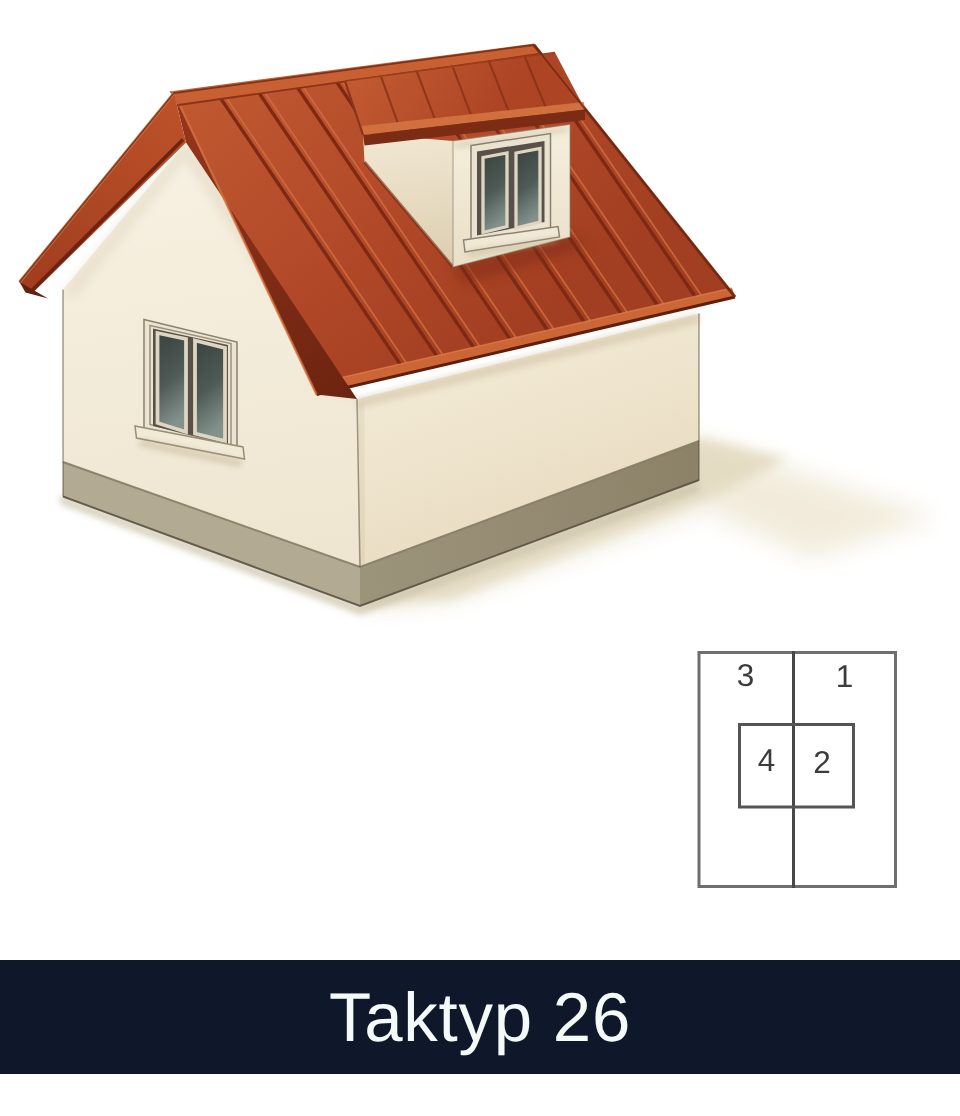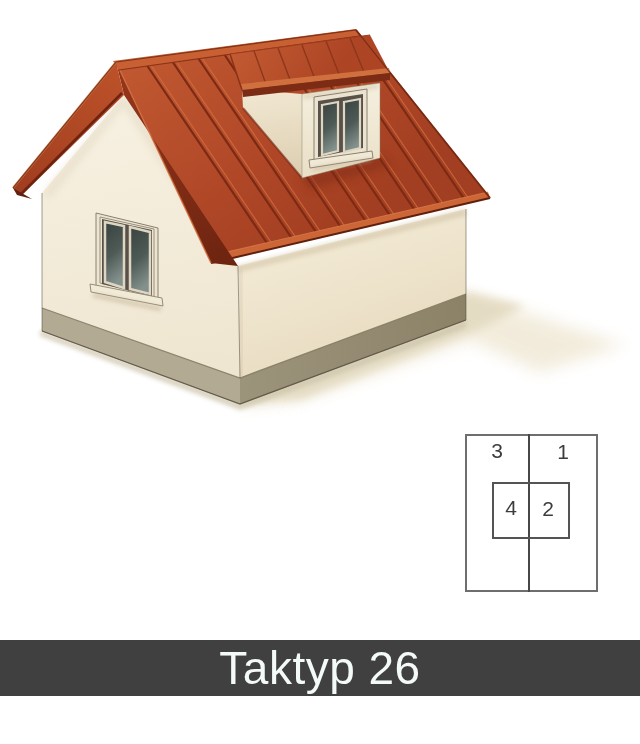--- a/index.html
+++ b/index.html
@@ -8,21 +8,21 @@
   .house-svg{position:absolute;left:0;top:0;}
   
   .diagram{position:absolute;left:0;top:0;width:640px;height:744px;pointer-events:none;}
   .d-outer{position:absolute;left:465px;top:434px;width:129px;height:154px;
            border:2px solid #6e6e6e;background:transparent;}
   .d-vline{position:absolute;left:528px;top:434px;width:2px;height:158px;background:#474747;}
   .d-inner{position:absolute;left:492px;top:482px;width:74px;height:53px;border:2px solid #545454;}
   .d-label{position:absolute;transform:translate(-50%,-50%);font-size:21px;color:#3c3c3c;
            font-family:"Liberation Sans",sans-serif;}
   
-  .banner{position:absolute;left:0;top:640px;width:640px;height:56px;background:#404040;
+  .banner{position:absolute;left:0;top:640px;width:640px;height:76px;background:#0f172a;
           display:flex;align-items:center;justify-content:center;text-align:center;}
   .banner span{color:#f3faf7;font-size:46px;font-weight:300;letter-spacing:0.5px;
                font-family:"Liberation Sans",sans-serif;line-height:1;}
 </style>
 </head>
 <body>
 
 <div class="stage">
 
   <svg class="house-svg" width="640" height="744" viewBox="0 0 640 744">

